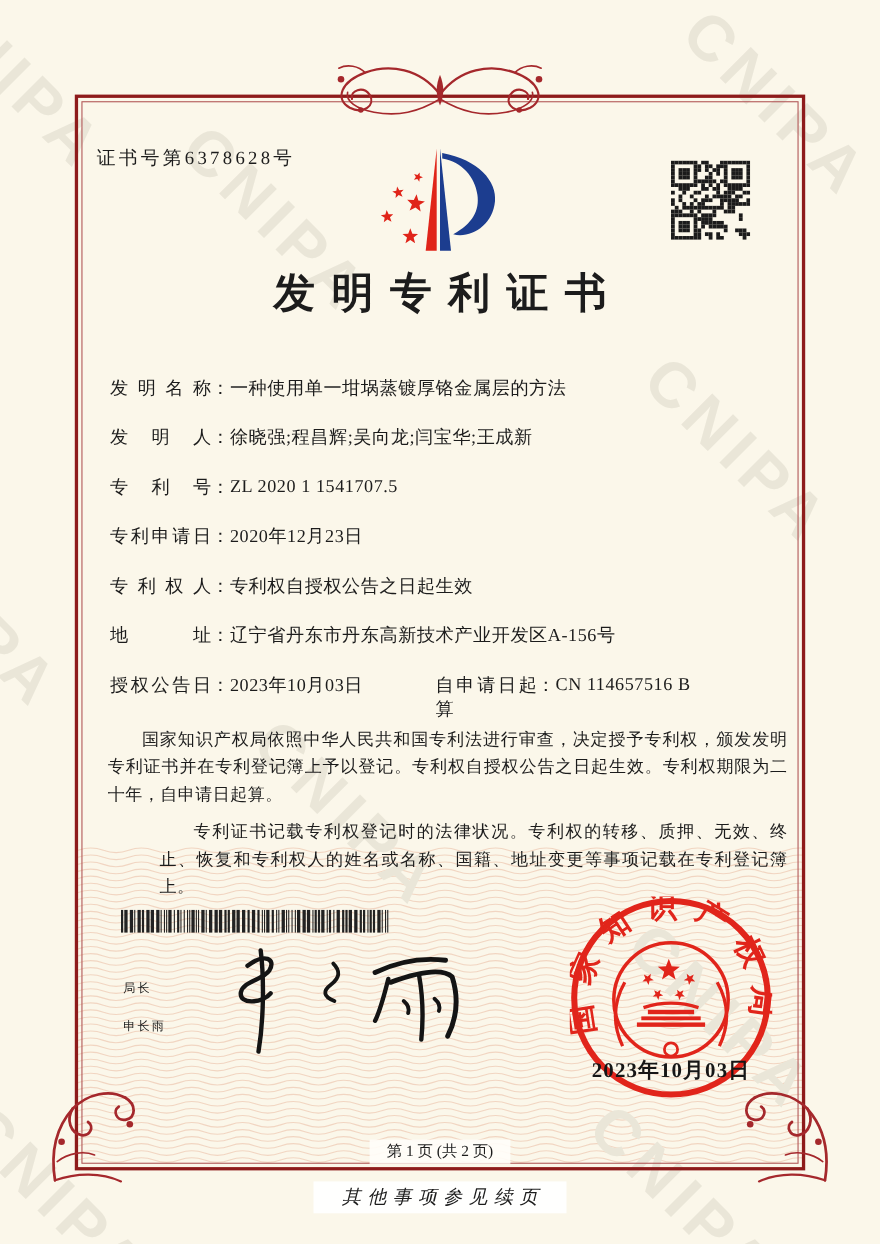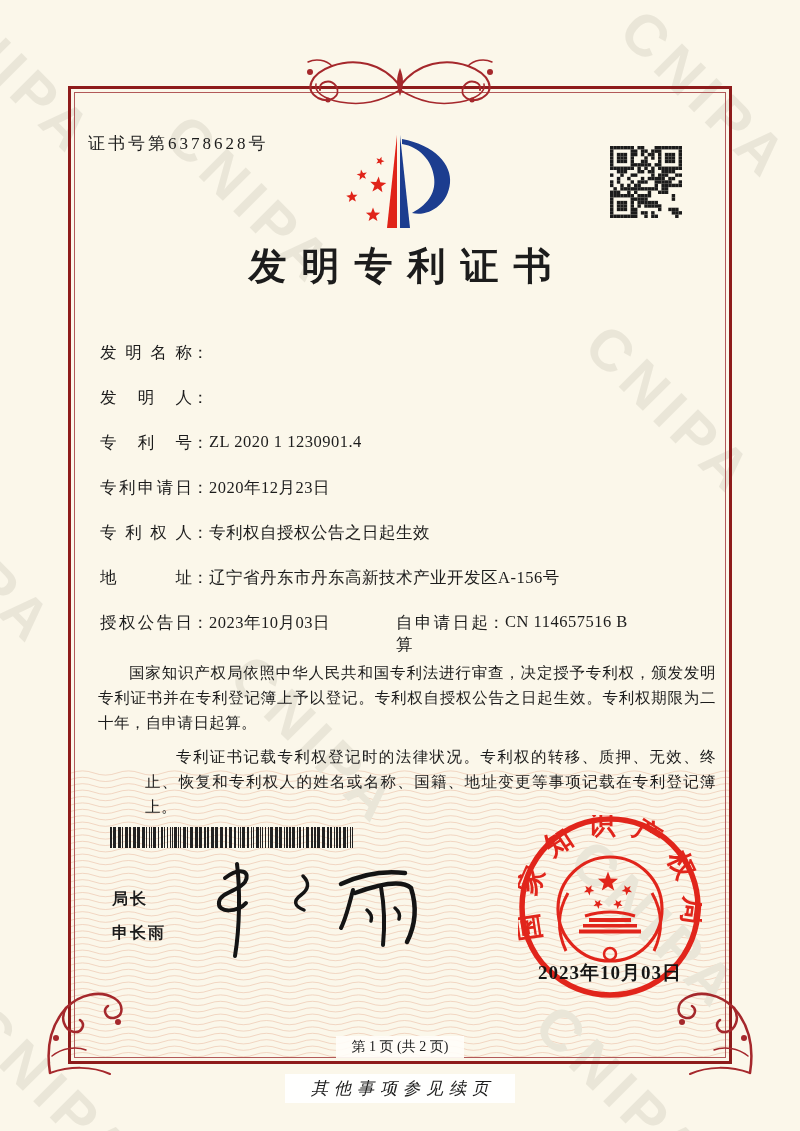--- a/index.html
+++ b/index.html
@@ -45,21 +45,21 @@
   .flabel{display:inline-block;width:92px;text-align:justify;text-align-last:justify;}
   .fcolon{width:17px;}
   .fvalue{letter-spacing:.5px;}
 
   .paras{position:absolute;left:98px;top:660px;width:618px;font-size:15.5px;
          line-height:25px;text-align:justify;letter-spacing:.4px;}
   .paras p{text-indent:2em;}
   .paras p + p{margin-top:9px;margin-left:47px;}
 
   .barcode{position:absolute;left:110px;top:827px;}
-  .officials{position:absolute;left:112px;top:882px;font-size:16px;line-height:34px;letter-spacing:2px;font-weight:bold;}
+  .officials{position:absolute;left:112px;top:882px;font-size:11px;line-height:34px;letter-spacing:2px;}
   .signature{position:absolute;left:203px;top:856px;}
   .seal{position:absolute;left:518px;top:815px;}
   .seal-ring-text{font-size:27px;font-weight:bold;letter-spacing:15px;fill:var(--seal);
                   font-family:"Liberation Serif","DejaVu Serif",serif;}
   .seal-date{font-size:19px;font-weight:bold;fill:#161616;letter-spacing:1px;
              font-family:"Liberation Serif","DejaVu Serif",serif;}
 
   .page-footer{position:absolute;left:0;top:1036px;width:100%;text-align:center;font-size:14px;}
   .page-footer span{display:inline-block;background:rgba(255,253,248,.92);padding:2px 16px;}
   .continuation{position:absolute;left:0;top:1074px;width:100%;text-align:center;
@@ -381,29 +381,31 @@
         <rect x="44.57" y="68.57" width="3.43" height="3.43" fill="#1b1b1b"></rect>
         <rect x="65.14" y="68.57" width="3.43" height="3.43" fill="#1b1b1b"></rect>
       </svg>
 
     <div class="title">发明专利证书</div>
 
     <div class="fields">
       <div class="field-row">
         <span class="flabel">发明名称</span>
           <span class="fcolon">：</span>
+          <span class="fvalue">一种使用单一坩埚蒸镀厚铬金属层的方法</span>
       </div>
       <div class="field-row">
         <span class="flabel">发明人</span>
           <span class="fcolon">：</span>
+          <span class="fvalue">徐晓强;程昌辉;吴向龙;闫宝华;王成新</span>
       </div>
       <div class="field-row">
         <span class="flabel">专利号</span>
           <span class="fcolon">：</span>
-          <span class="fvalue">ZL 2020 1 1230901.4</span>
+          <span class="fvalue">ZL 2020 1 1541707.5</span>
       </div>
       <div class="field-row">
         <span class="flabel">专利申请日</span>
           <span class="fcolon">：</span>
           <span class="fvalue">2020年12月23日</span>
       </div>
       <div class="field-row">
         <span class="flabel">专利权人</span>
           <span class="fcolon">：</span>
           <span class="fvalue">专利权自授权公告之日起生效</span>

